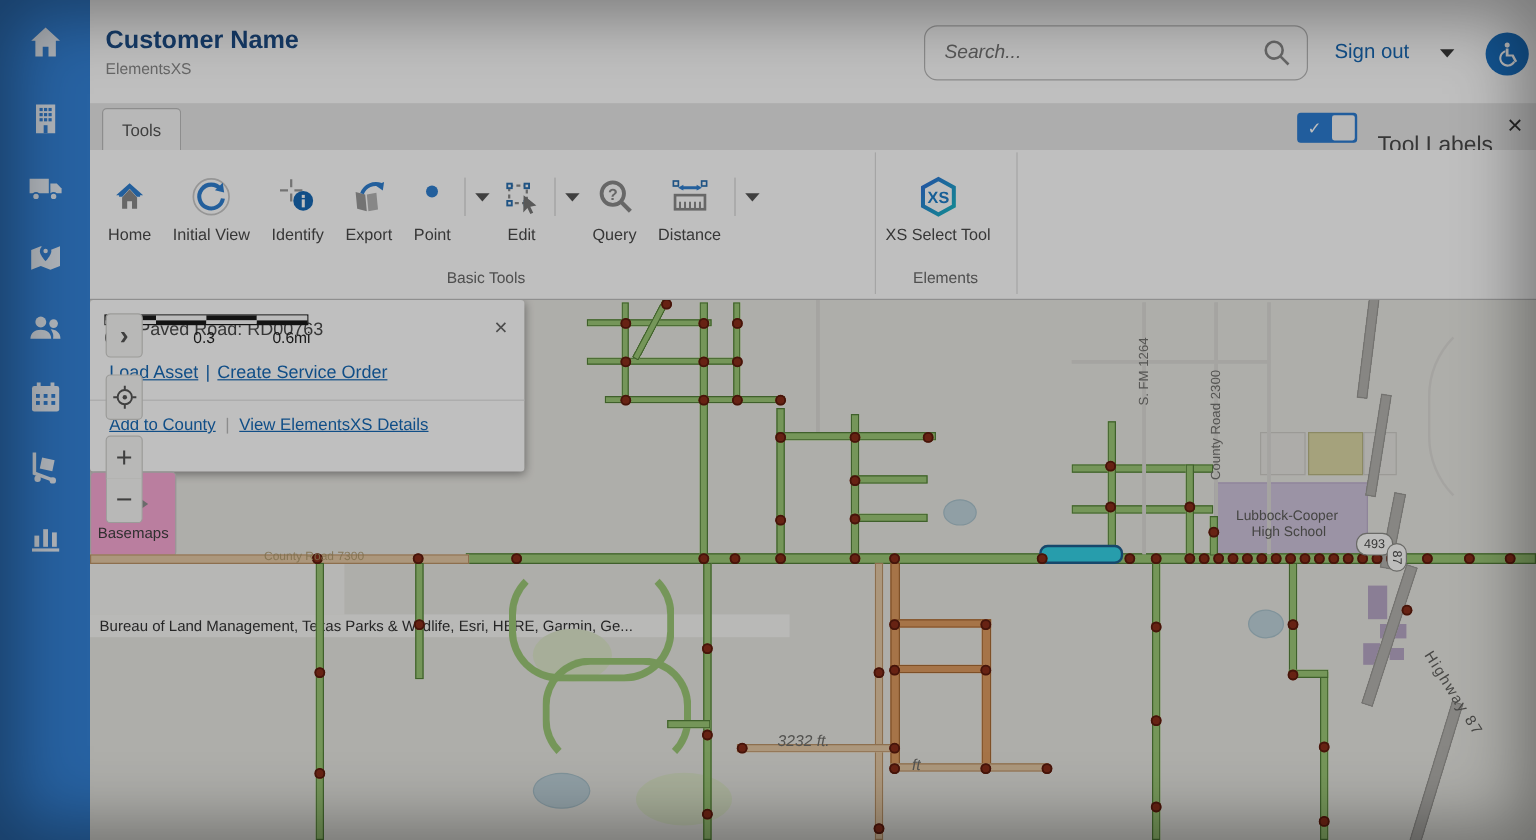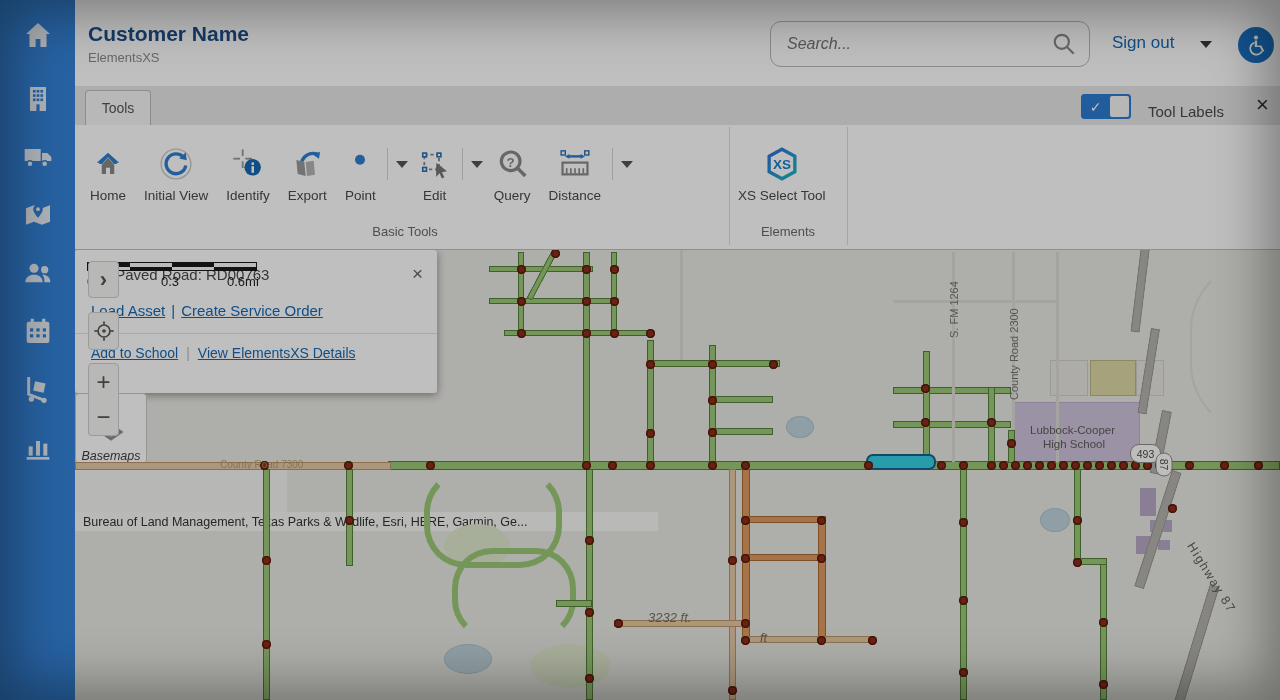--- a/index.html
+++ b/index.html
@@ -20,21 +20,21 @@
   .caret{width:0;height:0;border-left:6px solid transparent;border-right:6px solid transparent;border-top:7px solid #3a3a3a;}
   #signout-caret{left:1125px;top:41px;cursor:pointer;}
   #ada-btn{left:1163px;top:27px;width:36px;height:36px;border-radius:50%;background:#1a72c5;display:flex;align-items:center;justify-content:center;cursor:pointer;}
   
   #tabband{left:75px;top:86px;width:1205px;height:39px;background:#e7e7e7;border-bottom:1px solid #c2c2c2;z-index:20;}
   #tools-tab{left:10px;top:4px;width:66px;height:35px;background:#f6f6f6;border:1px solid #bdbdbd;border-bottom:none;border-radius:4px 4px 0 0;box-sizing:border-box;
              display:flex;align-items:center;justify-content:center;font-size:14px;color:#555;cursor:pointer;}
   #labels-toggle{left:1006px;top:8px;width:48px;height:23px;border:1px solid #2d7dd2;border-radius:3px;background:#2d7dd2;display:flex;cursor:pointer;}
   #labels-toggle .chk{width:27px;color:#fff;font-size:14px;display:flex;align-items:center;justify-content:center;}
   #labels-toggle .knob{width:19px;margin:1px;background:#f4f4f4;border-radius:2px;}
-  #tool-labels-text{left:1073px;top:17px;font-size:15px;color:#4a4a4a;}
+  #tool-labels-text{left:1073px;top:25px;font-size:19px;color:#4a4a4a;}
   #tab-close{left:1181px;top:6px;font-size:22px;color:#333;cursor:pointer;}
   
   #ribbon{left:75px;top:125px;width:1205px;height:125px;background:#fff;border-bottom:1px solid #bfbfbf;box-sizing:border-box;z-index:20;}
   .group{position:absolute;top:2px;height:118px;}
   #group-basic{left:6px;width:648px;border-right:1px solid #dcdcdc;}
   #group-elements{left:654px;width:118px;border-right:1px solid #dcdcdc;}
   .group-label{position:absolute;bottom:6px;left:0;right:0;text-align:center;font-size:13px;color:#6a6a6a;}
   .tools-row{display:flex;align-items:flex-start;padding-top:16px;}
   .tool{display:flex;flex-direction:column;align-items:center;padding:0 9px;cursor:pointer;}
   .tool .icn{height:42px;display:flex;align-items:center;justify-content:center;}
@@ -58,22 +58,22 @@
   #popup .star{font-size:18px;color:#9a9a9a;margin-right:10px;cursor:pointer;}
   #popup .ptitle{font-size:15px;color:#4a4a4a;flex:1;}
   #popup .pclose{font-size:19px;color:#666;cursor:pointer;}
   #popup .links{padding:17px 14px 0 16px;font-size:15px;}
   #popup .links a{color:#1769b5;text-decoration:underline;cursor:pointer;}
   #popup .sep1{color:#1769b5;margin:0 6px;}
   #popup .hr{height:1px;background:#e2e2e2;margin:14px 0 0 0;}
   #popup .links2{padding:11px 14px 0 16px;font-size:14px;}
   #popup .sep2{color:#bbb;margin:0 8px;}
   
-  #basemaps{left:11px;top:378px;width:72px;height:71px;background:#ffffff;border:1px solid #c9c9c7;border-radius:4px;box-sizing:border-box;
-            display:flex;flex-direction:column;align-items:center;justify-content:flex-end;cursor:pointer;z-index:22;font-style:italic;}
+  #basemaps{left:11px;top:378px;width:72px;height:71px;background:#f9a8d4;border:1px solid #c9c9c7;border-radius:4px;box-sizing:border-box;
+            display:flex;flex-direction:column;align-items:center;justify-content:center;cursor:pointer;z-index:22;}
   #basemaps .blbl{font-size:12.5px;color:#3f3f3f;margin-top:3px;}
   
   #scalebox{left:97px;top:402px;width:212px;height:48px;background:rgba(255,255,255,.55);z-index:21;}
   #scalebar{position:absolute;left:12px;top:12px;width:170px;height:9px;border:1px solid #1a1a1a;box-sizing:border-box;display:flex;flex-wrap:wrap;}
   #scalebar .cell{width:42px;height:3.5px;}
   .slabel{position:absolute;top:24px;font-size:13px;color:#1f1f1f;}
   
   #attrib{left:622px;top:431px;width:583px;height:19px;background:rgba(255,255,255,.65);font-size:12.5px;color:#333;
           display:flex;align-items:center;padding-left:8px;box-sizing:border-box;z-index:21;white-space:nowrap;overflow:hidden;}
   
@@ -359,21 +359,21 @@
     <div class="trow">
       <span class="star">☆</span>
       <span class="ptitle">Paved Road: RD00763</span>
       <span class="pclose">×</span>
     </div>
     <div class="links">
       <a>Load Asset</a><span class="sep1">|</span><a>Create Service Order</a>
     </div>
     <div class="hr"></div>
     <div class="links2">
-      <a style="color:#1769b5;text-decoration:underline;cursor:pointer">Add to School</a><span class="sep2">|</span><a style="color:#1769b5;text-decoration:underline;cursor:pointer">View ElementsXS Details</a>
+      <a style="color:#1769b5;text-decoration:underline;cursor:pointer">Add to County</a><span class="sep2">|</span><a style="color:#1769b5;text-decoration:underline;cursor:pointer">View ElementsXS Details</a>
     </div>
   </div>
 
   <div id="basemaps">
     <svg width="30" height="28" viewBox="0 0 24 22">
         <path fill="#8f8f8f" d="M2 11l10-7 10 7-10 7z"></path>
         <path fill="#b8b8b8" d="M6 11l6-4.2L18 11l-6 4.2z"></path>
         <path fill="#2f7fd0" d="M12 2a3.4 3.4 0 0 0-3.4 3.4C8.6 8 12 11.5 12 11.5s3.4-3.5 3.4-6.1A3.4 3.4 0 0 0 12 2z"></path>
         <circle cx="12" cy="5.4" r="1.3" fill="#fff"></circle>
       </svg>

